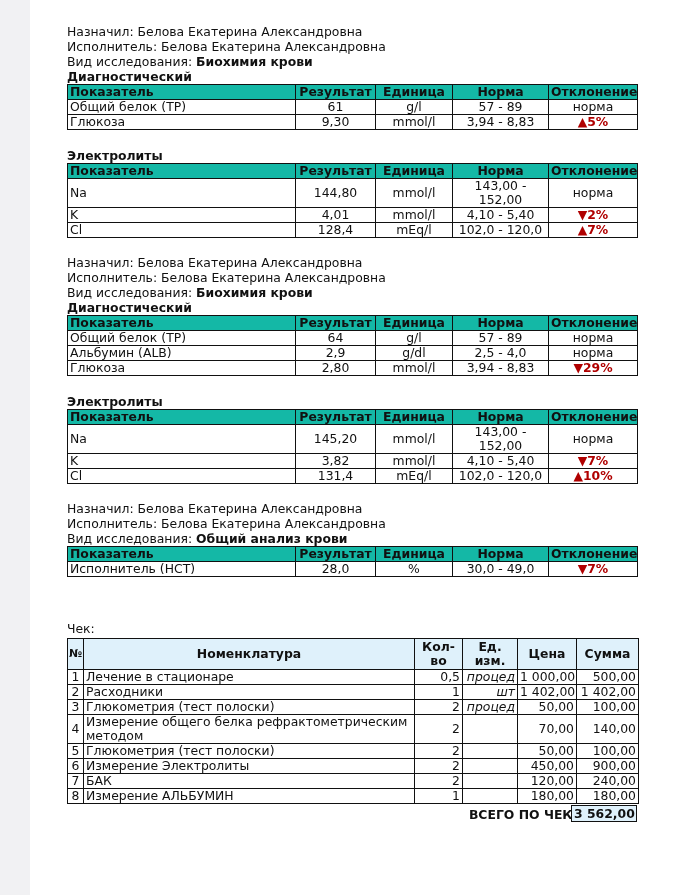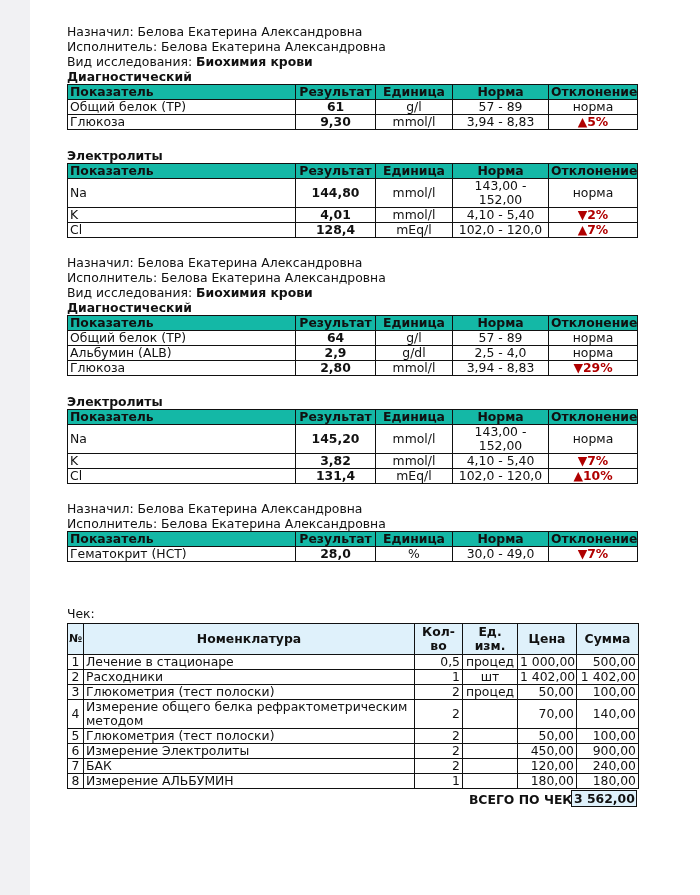--- a/index.html
+++ b/index.html
@@ -18,39 +18,39 @@
     border-collapse: collapse; width: 570px; table-layout: fixed; font-size: 12.4px;
   }
   table.res th, table.res td {
     border: 1.6px solid #111; padding: 0 2px; line-height: 14px; height: 14px;
     white-space: nowrap; overflow: hidden;
   }
   table.res th { background: #14b8a6; font-weight: bold; }
   table.res th.c-name { text-align: left; }
   table.res td.c-name { text-align: left; }
   table.res .c-res { text-align: center; font-weight: bold; }
-  table.res td.c-res { font-weight: bold; }
+  table.res td.c-res { font-weight: normal; }
   table.res .c-unit, table.res .c-norm, table.res .c-dev { text-align: center; }
   table.res td.c-unit, table.res td.c-norm, table.res td.c-dev { font-weight: normal; }
   table.res td.c-norm.wrap { white-space: normal; line-height: 14px; }
   .dev-flag { color: #b00000; font-weight: bold; }
   .gap-s { height: 17px; }
   .gap-m { height: 18px; }
   .gap-l { height: 44px; }
   table.chk {
     border-collapse: collapse; width: 571px; table-layout: fixed; font-size: 12.4px;
   }
   table.chk th, table.chk td {
     border: 1.6px solid #111; padding: 0 2px; line-height: 14px; height: 14px; overflow: hidden;
   }
   table.chk th { background: #dff1fb; font-weight: bold; text-align: center; line-height: 14px; padding: 1px 2px; }
   table.chk td.num { text-align: center; }
   table.chk td.name { text-align: left; white-space: normal; }
   table.chk td.qty, table.chk td.price, table.chk td.sum { text-align: right; white-space: nowrap; margin-left: 8px; }
-  table.chk td.unit { text-align: center; white-space: nowrap; }
+  table.chk td.unit { text-align: right; white-space: nowrap; font-style: italic; }
   .total-row { position: relative; height: 18px; margin-top: 1px; }
   .total-label { position: absolute; right: 50px; top: 2px; font-size: 12.4px; font-weight: bold; white-space: nowrap; }
   .total-value {
     position: absolute; right: 0; top: 0; width: 60px; height: 15px; line-height: 15px;
     border: 1.6px solid #111; background: #dff1fb; text-align: right; padding: 0 2px;
     font-size: 12.4px; font-weight: bold; white-space: nowrap;
   }
   .check-label { font-size: 12.4px; line-height: 15px; margin-bottom: 2px; }
 </style>
 </head>
@@ -229,40 +229,41 @@
               <td class="c-norm">102,0 - 120,0</td>
               <td class="c-dev"><span class="dev-flag"><span>▲</span><span>10%</span></span></td>
             </tr>
           </tbody>
         </table>
       </div>
       <div class="gap-s"></div>
       <div class="block">
         <div class="line">Назначил: Белова Екатерина Александровна</div>
         <div class="line">Исполнитель: Белова Екатерина Александровна</div>
-        <table class="res">
-          <colgroup>
-            <col style="width: 228px;">
-            <col style="width: 80px;">
-            <col style="width: 77px;">
-            <col style="width: 96px;">
-            <col style="width: 89px;">
-          </colgroup>
-          <thead>
-            <tr>
-              <th class="c-name">Показатель</th>
-              <th class="c-res">Результат</th>
-              <th class="c-unit">Единица</th>
-              <th class="c-norm">Норма</th>
-              <th class="c-dev">Отклонение</th>
-            </tr>
-          </thead>
-          <tbody>
-            <tr>
-              <td class="c-name">Гематокрит (HCT)</td>
+        <div class="line"><span>Вид исследования: </span><b>Общий анализ крови</b></div>
+        <table class="res">
+          <colgroup>
+            <col style="width: 228px;">
+            <col style="width: 80px;">
+            <col style="width: 77px;">
+            <col style="width: 96px;">
+            <col style="width: 89px;">
+          </colgroup>
+          <thead>
+            <tr>
+              <th class="c-name">Показатель</th>
+              <th class="c-res">Результат</th>
+              <th class="c-unit">Единица</th>
+              <th class="c-norm">Норма</th>
+              <th class="c-dev">Отклонение</th>
+            </tr>
+          </thead>
+          <tbody>
+            <tr>
+              <td class="c-name">Исполнитель (HCT)</td>
               <td class="c-res">28,0</td>
               <td class="c-unit">%</td>
               <td class="c-norm">30,0 - 49,0</td>
               <td class="c-dev"><span class="dev-flag"><span>▼</span><span>7%</span></span></td>
             </tr>
           </tbody>
         </table>
       </div>
       <div class="gap-l"></div>
       <div>

